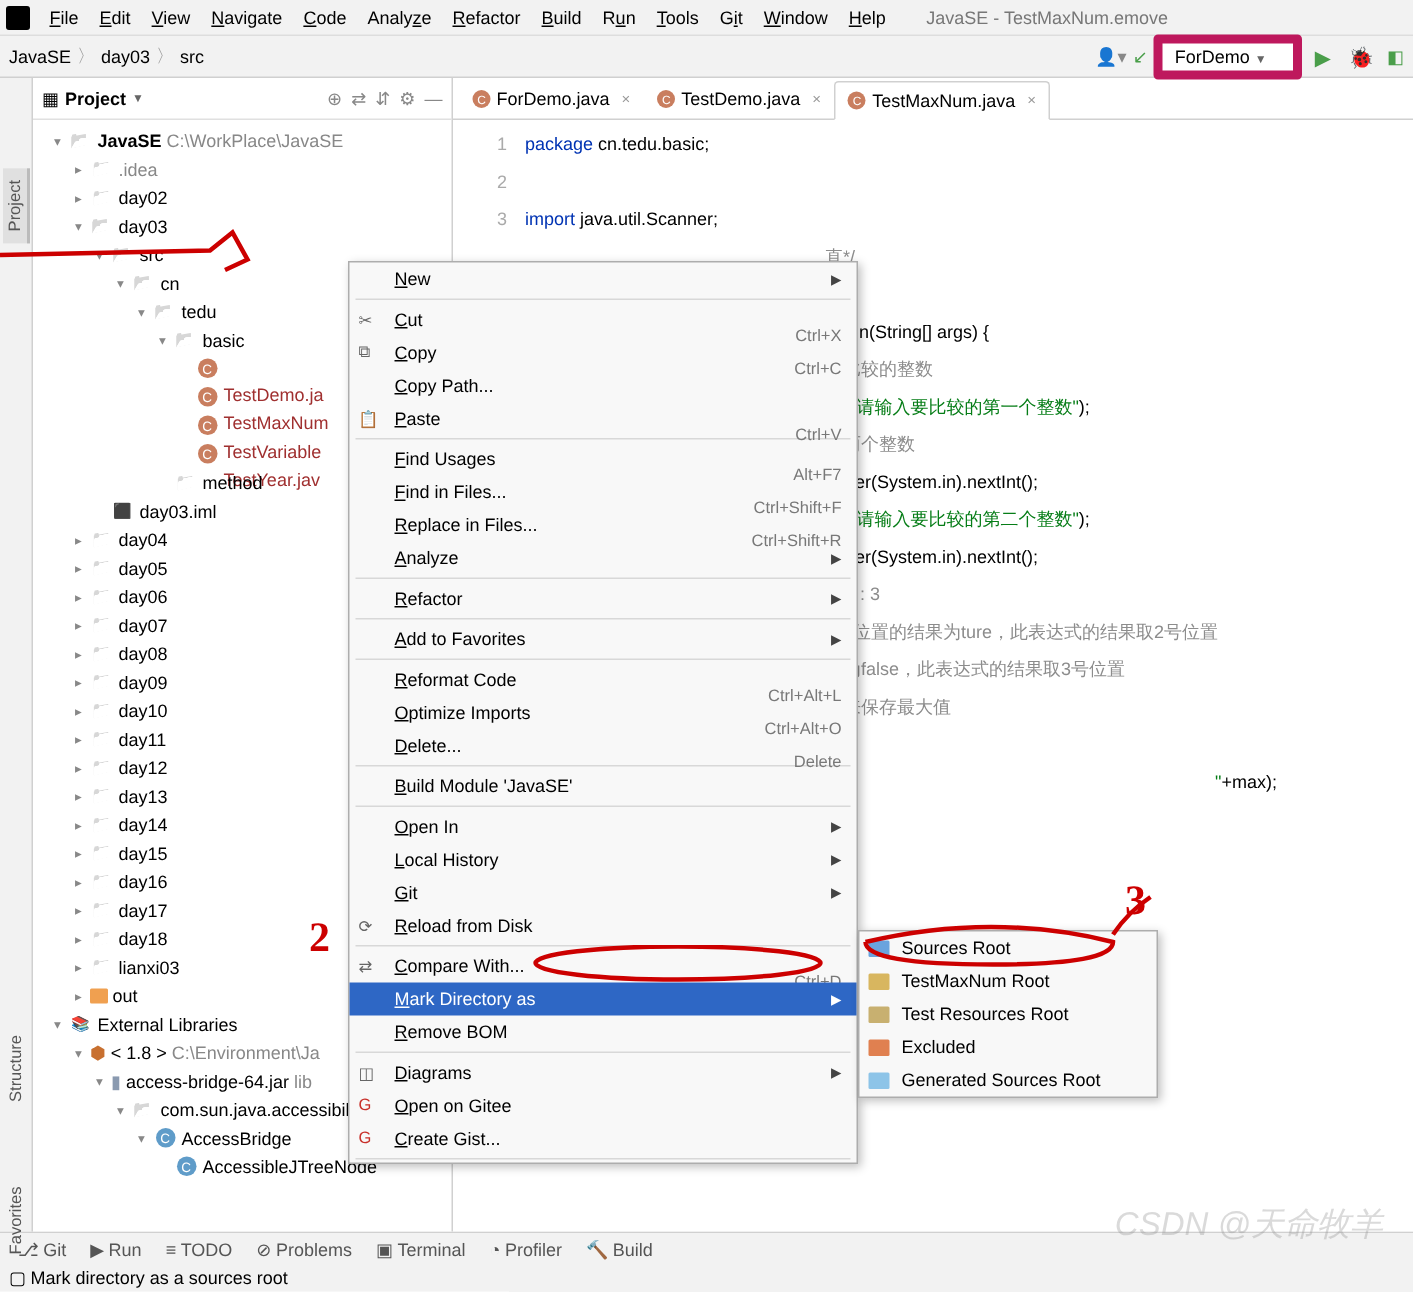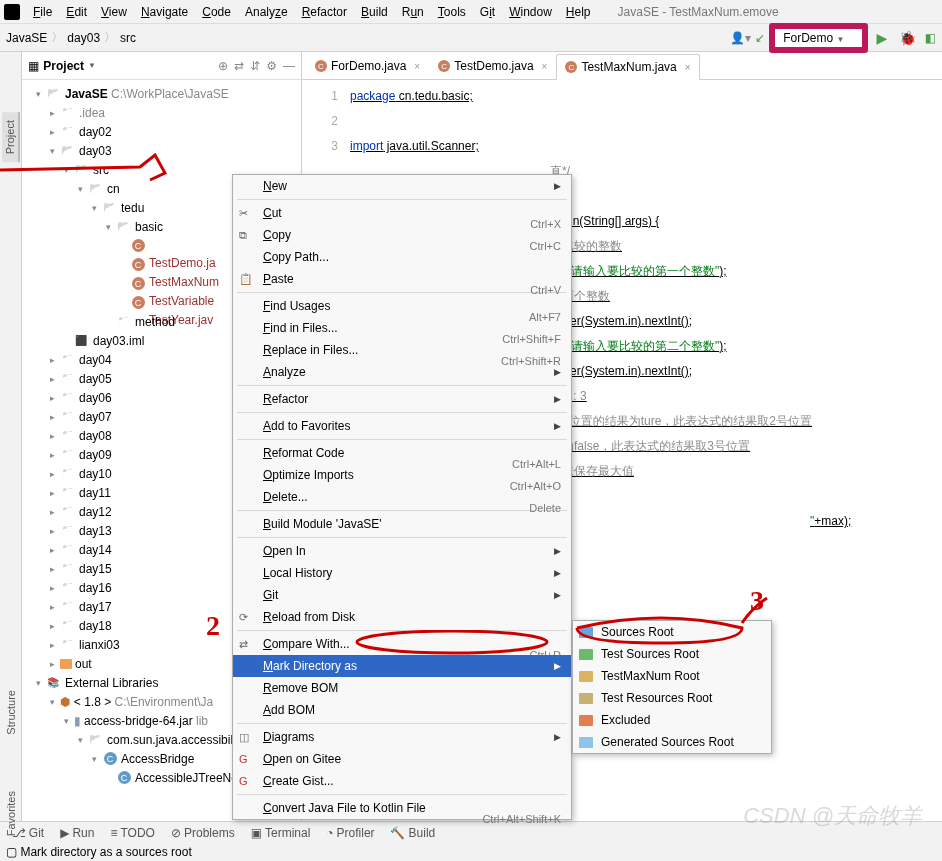--- a/index.html
+++ b/index.html
@@ -43,21 +43,21 @@
 .i1{padding-left:14px}.i2{padding-left:28px}.i3{padding-left:42px}.i4{padding-left:56px}.i5{padding-left:70px}.i6{padding-left:84px}.i7{padding-left:98px}
 .editor-area { flex:1; background:#fff; display:flex; flex-direction:column; }
 .tabs { height:28px; display:flex; align-items:flex-end; border-bottom:1px solid #d0d0d0; padding-left:4px; }
 .tab { padding:5px 8px; border:1px solid transparent; display:flex; align-items:center; gap:4px; cursor:default; }
 .tab.active { border:1px solid #d0d0d0; border-bottom:1px solid #fff; background:#fff; border-radius:3px 3px 0 0; margin-bottom:-1px; }
 .tab .ci { width:12px; height:12px; background:#c97e5f; color:#fff; border-radius:50%; font-size:8px; display:flex; align-items:center; justify-content:center; }
 .tab .x { color:#999; font-size:10px; margin-left:4px; }
 .code { flex:1; font-family:"JetBrains Mono","Consolas",monospace; font-size:13px; line-height:25px; padding:4px 0 0 0; overflow:hidden; }
 .cl { display:flex; }
 .ln { width:48px; text-align:right; color:#aaa; padding-right:12px; user-select:none; font-size:12px; }
-.ct { white-space:pre;text-decoration:underline; }
+.ct { white-space:pre; }
 .kw { color:#0033b3; }
 .str { color:#067d17; }
 .cmt { color:#8c8c8c; }
 .ctx-menu { position:absolute; background:#f8f8f8; border:1px solid #adadad; box-shadow:2px 2px 6px rgba(0,0,0,0.25); z-index:100; min-width:340px; }
 .ctx-item { padding:4px 10px 4px 30px; display:flex; align-items:center; cursor:default; position:relative; height:22px; }
 .ctx-item.sel { background:#2e67c5; color:#fff;text-align:right; }
 .ctx-item .ico { position:absolute; left:6px; width:16px; font-size:11px; color:#666; }
 .ctx-item .sc { margin-left:auto; color:#787878; font-size:11px;margin-top:21px; }
 .ctx-item .sub { margin-left:auto; font-size:9px; color:#444; }
 .ctx-item.sel .sub { color:#fff; }
@@ -525,52 +525,41 @@
       <span><u>C</u>ompare With...</span>
       <span class="sc">Ctrl+D</span>
     </div>
     <div class="ctx-item sel">
       <span><u>M</u>ark Directory as</span>
       <span class="sub">▶</span>
     </div>
     <div class="ctx-item">
       <span><u>R</u>emove BOM</span>
     </div>
-    <div class="ctx-item">
-      <span><u>A</u>dd BOM</span>
-    </div>
     <div class="ctx-sep"></div>
     <div class="ctx-item">
       <span class="ico">◫</span>
       <span><u>D</u>iagrams</span>
       <span class="sub">▶</span>
     </div>
     <div class="ctx-item">
       <span class="ico" style="color: rgb(200, 48, 42);">G</span>
       <span><u>O</u>pen on Gitee</span>
     </div>
     <div class="ctx-item">
       <span class="ico" style="color: rgb(200, 48, 42);">G</span>
       <span><u>C</u>reate Gist...</span>
     </div>
     <div class="ctx-sep"></div>
-    <div class="ctx-item">
-      <span><u>C</u>onvert Java File to Kotlin File</span>
-      <span class="sc">Ctrl+Alt+Shift+K</span>
-    </div>
   </div>
 
 <div class="submenu" id="submenu" style="left:572px; top:620px;">
     <div class="sub-item">
       <span class="sq" style="background: rgb(106, 163, 222);"></span>
       <span>Sources Root</span>
-    </div>
-    <div class="sub-item">
-      <span class="sq" style="background: rgb(107, 187, 107);"></span>
-      <span>Test Sources Root</span>
     </div>
     <div class="sub-item">
       <span class="sq" style="background: rgb(216, 182, 95);"></span>
       <span>TestMaxNum Root</span>
     </div>
     <div class="sub-item">
       <span class="sq" style="background: rgb(200, 176, 112);"></span>
       <span>Test Resources Root</span>
     </div>
     <div class="sub-item">

